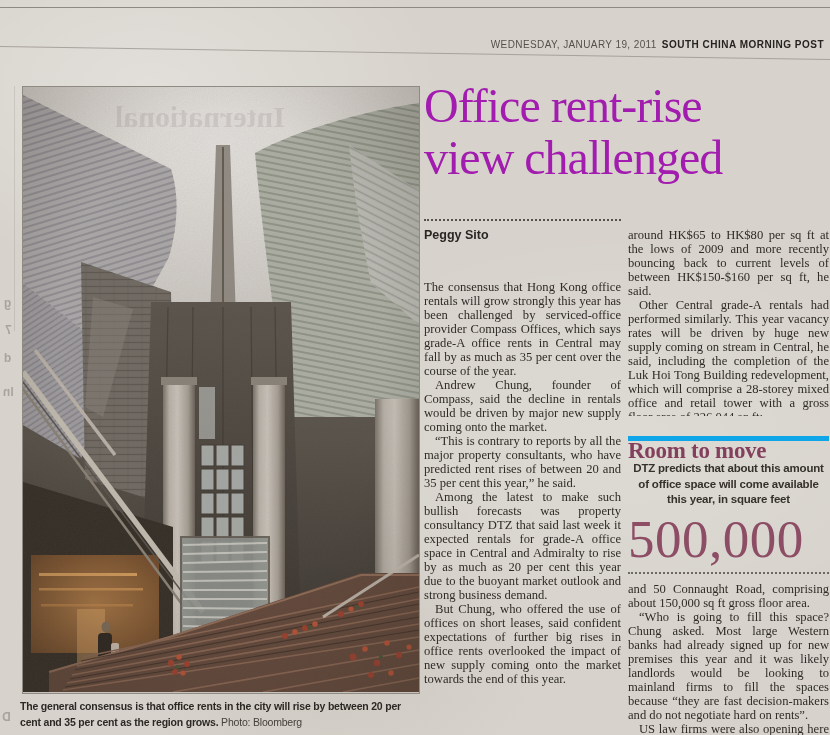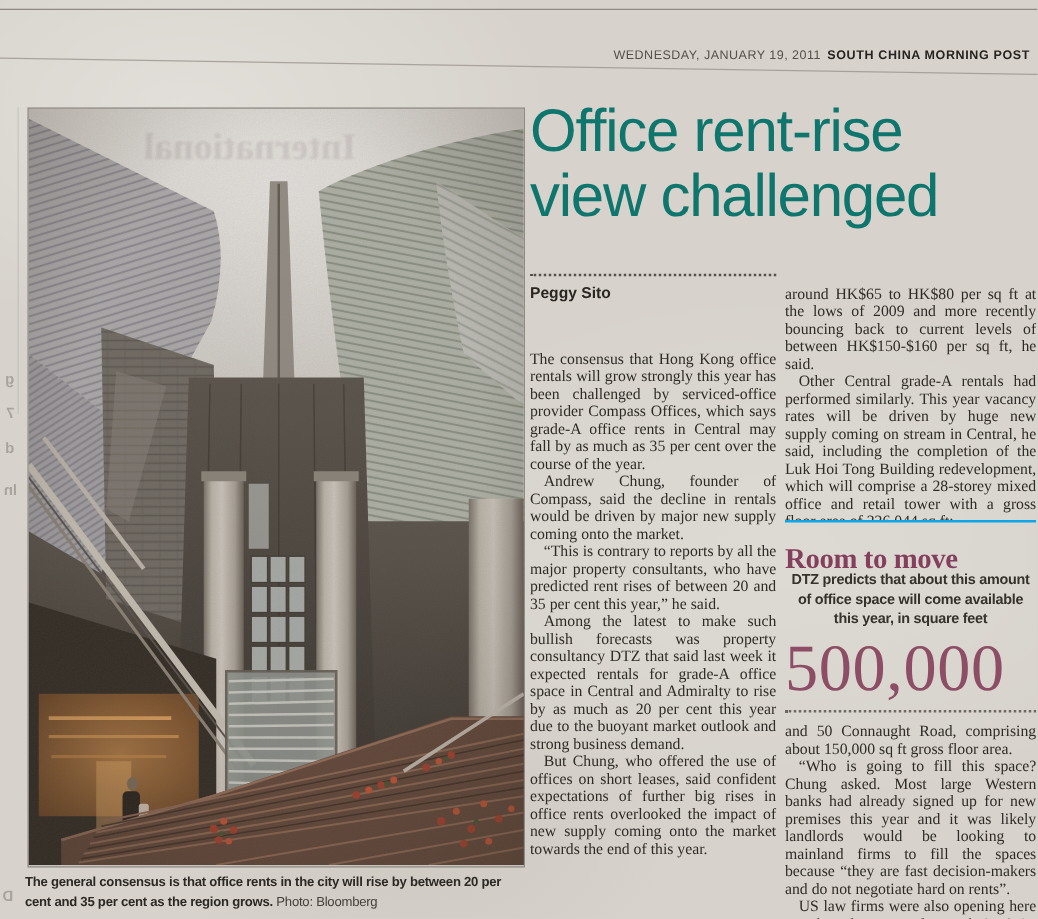--- a/index.html
+++ b/index.html
@@ -17,30 +17,30 @@
   .rule-2{position:absolute;left:0;top:46px;width:840px;height:1px;background:#9b958d;transform:rotate(0.9deg);transform-origin:0 0;opacity:.8;}
   .masthead{position:absolute;top:11px;right:6px;font-size:10px;letter-spacing:.4px;color:#55504a;white-space:nowrap;margin-top:28px;}
   .masthead .paper{font-weight:bold;color:#262320;margin-left:5px;letter-spacing:.5px;}
 
   
   .photo-frame{position:absolute;left:22px;top:86px;width:396px;height:606px;border:1px solid #8f8a82;background:#c6c3be;}
   .caption{position:absolute;left:20px;top:699px;width:402px;font-size:10.5px;line-height:15.5px;font-weight:bold;letter-spacing:-.2px;color:#2c2925;}
   .caption .credit{font-weight:normal;color:#45413b;}
 
   
-  .headline{position:absolute;left:424px;top:80px;width:406px;font-family:Liberation Sans, sans-serif;font-size:48px;line-height:52px;color:#0f766e;letter-spacing:-1px;}
+  .headline{position:absolute;left:424px;top:80px;width:406px;font-family:Liberation Serif, serif;font-size:48px;line-height:52px;color:#a21caf;letter-spacing:-1px;}
   .byline-block{position:absolute;left:424px;top:219px;width:197px;border-top:2px dotted #56514a;padding-top:4px;}
   .byline{font-weight:bold;font-size:12.5px;color:#2a2723;}
   .col{position:absolute;font-family:"Liberation Serif", serif;font-size:12.6px;line-height:14px;text-align:justify;color:#2f2b26;}
   .col p{margin:0;text-indent:11px;}
   .col p.noindent{text-indent:0;}
   #col1{left:424px;top:246px;width:197px;height:486px;overflow:hidden;margin-top:34px;}
   #col2{left:628px;top:228px;width:201px;height:514px;overflow:hidden;}
   .col2a{height:188px;overflow:hidden;}
-  .infobox{border-top:2px solid #0ea5e9;padding-top:20px;}
+  .infobox{border-top:5px solid #0ea5e9;padding-top:1px;margin-top:20px;}
   .infobox h2{margin:2px 0 3px;font-family:"Liberation Serif", serif;font-weight:bold;font-size:23px;letter-spacing:-.3px;color:#833f5c;}
   .infobox .lede{font-family:"Liberation Sans", sans-serif;font-weight:bold;font-size:11.5px;line-height:15.5px;letter-spacing:-.2px;color:#35312b;text-align:center;}
   .infobox .figure{font-family:"Liberation Serif", serif;font-size:53px;line-height:56px;letter-spacing:.5px;color:#8c4d65;margin-top:3px;}
   .infobox .dotted{height:0;border-bottom:2px dotted #6e685f;margin:5px 0 8px;}
 
   
   .artifact{position:absolute;transform:scaleX(-1);opacity:.33;color:#4a4540;font-weight:bold;font-size:12px;}
   .fold-line{position:absolute;left:14px;top:86px;width:1px;height:245px;background:rgba(60,55,50,.12);}
 </style>
 </head>

